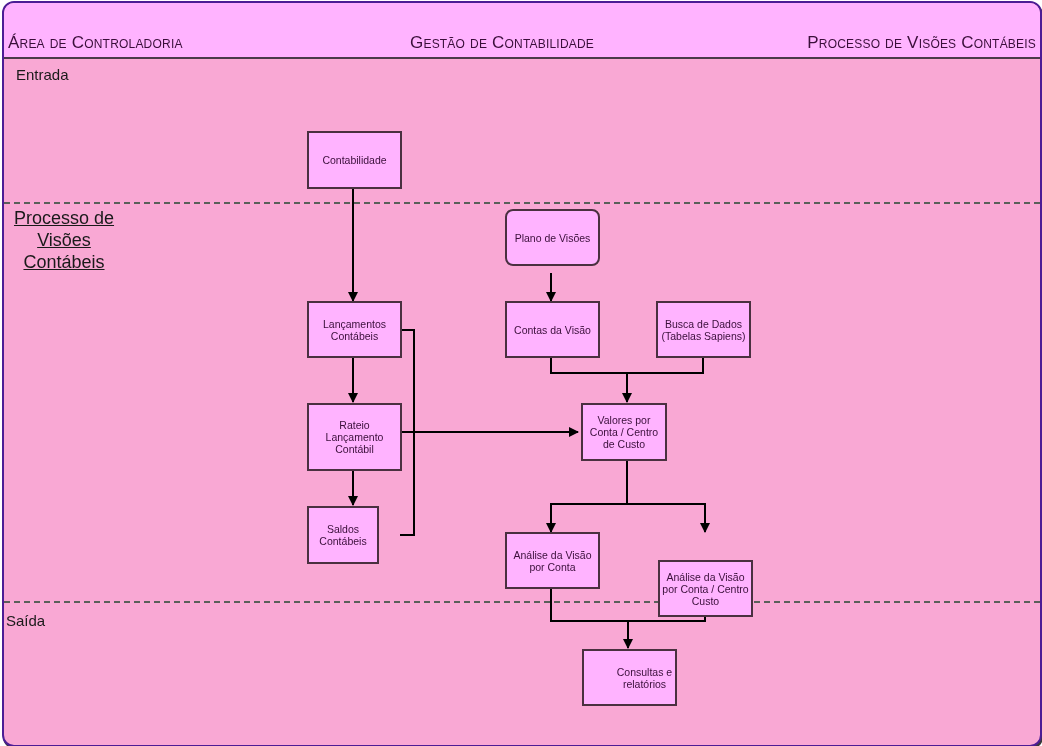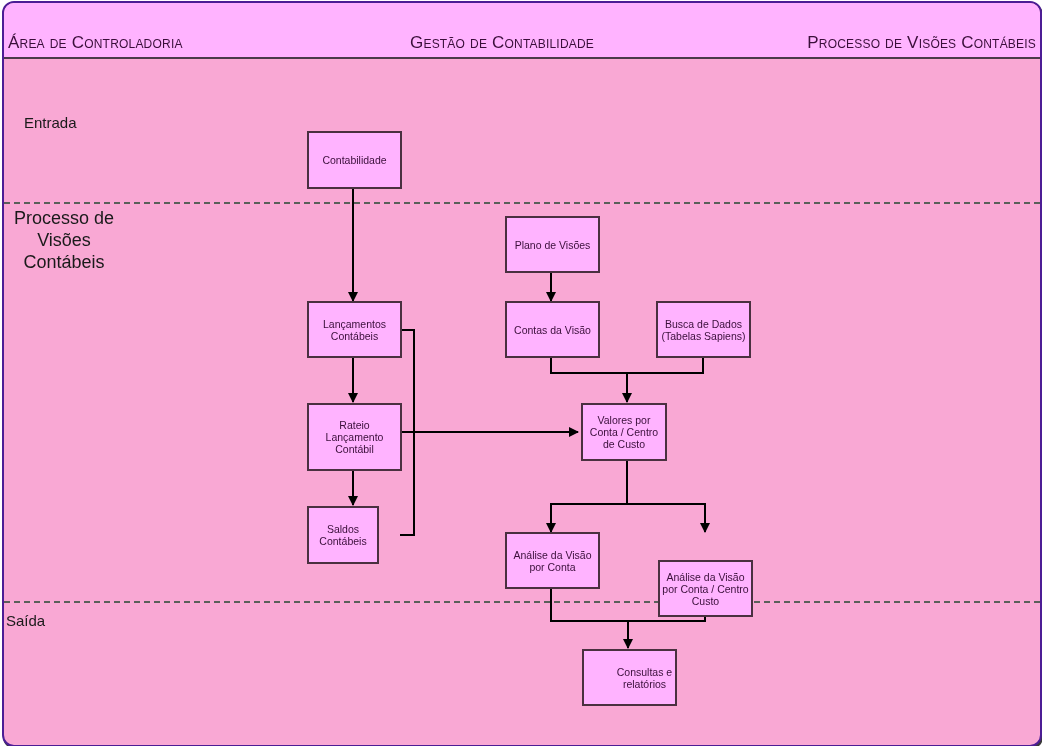--- a/index.html
+++ b/index.html
@@ -2,36 +2,36 @@
 <html><head>
 <meta charset="utf-8">
 <style>
   html, body { margin:0; padding:0; background:#ffffff; }
   body { width:1042px; height:746px; position:relative; overflow:hidden; font-family:"Liberation Sans", sans-serif; }
   .frame { position:absolute; left:2px; top:1px; width:1036px; height:742px; border:2px solid #4c1d95; border-radius:12px; background:#f9a8d4; overflow:hidden; box-shadow:1px 2px 0 #3a3a3a; }
   .header { position:absolute; left:0; top:0; right:0; height:54px; background:#ffb3ff; border-bottom:2px solid #4a3a4a; }
   .htitle { position:absolute; top:30px; font-size:17px; color:#3a0f3a; font-variant:small-caps; letter-spacing:0.2px; white-space:nowrap; }
   .lane-label { position:absolute; font-size:15px; color:#1a1a1a; }
   .lane-title { position:absolute; left:4px; top:204px; width:112px; text-align:center; font-size:18px; color:#1a1a1a; line-height:22px; }
-  .lane-title span { display:block; }
+  .lane-title span { text-decoration:underline; display:block; }
   .divider { position:absolute; left:0; right:0; height:0; border-top:2px dashed #5a5f5a; }
   .box { position:absolute; background:#ffb3ff; border:2px solid #4a3040; box-sizing:border-box; display:flex; align-items:center; justify-content:center; text-align:center; font-size:10.5px; line-height:12px; color:#3a0f3a; padding:2px; }
   svg.conn { position:absolute; left:0; top:0; }
 </style>
 </head>
 <body>
 
 <div class="frame">
   <div class="header">
     <div class="htitle" style="left:4px;">Área de Controladoria</div>
     <div class="htitle" style="left:406px;">Gestão de Contabilidade</div>
     <div class="htitle" style="right:4px;">Processo de Visões Contábeis</div>
   </div>
 
-  <div class="lane-label" style="left:20px; top:63px;margin-top:48px;">Entrada</div>
+  <div class="lane-label" style="left:12px; top:63px;">Entrada</div>
   <div class="divider" style="top:199px;"></div>
   <div class="lane-title">
     <span>Processo de</span>
     <span>Visões</span>
     <span>Contábeis</span>
   </div>
   <div class="divider" style="top:598px;"></div>
   <div class="lane-label" style="left:2px; top:609px;">Saída</div>
 
   <svg class="conn" width="1036" height="742">
@@ -54,20 +54,20 @@
       <path d="M623,501 L701,501 L701,529" marker-end="url(#ah)"></path>
       <path d="M547,586 L547,618 L701,618 L701,586"></path>
       <path d="M624,618 L624,645" marker-end="url(#ah)"></path>
     </g>
   </svg>
 
   <div class="box" style="left:303px; top:128px; width:95px; height:58px;">Contabilidade</div>
   <div class="box" style="left:303px; top:298px; width:95px; height:57px;">Lançamentos Contábeis</div>
   <div class="box" style="left:303px; top:400px; width:95px; height:68px;">Rateio Lançamento Contábil</div>
   <div class="box" style="left:303px; top:503px; width:72px; height:58px;">Saldos Contábeis</div>
-  <div class="box" style="left:501px; top:213px; width:95px; height:57px;">Plano de Visões</div>
+  <div class="box" style="left:501px; top:206px; width:95px; height:57px;border-radius:8px;">Plano de Visões</div>
   <div class="box" style="left:501px; top:298px; width:95px; height:57px;">Contas da Visão</div>
   <div class="box" style="left:652px; top:298px; width:95px; height:57px;">Busca de Dados (Tabelas Sapiens)</div>
   <div class="box" style="left:577px; top:400px; width:86px; height:58px;">Valores por Conta / Centro de Custo</div>
   <div class="box" style="left:501px; top:529px; width:95px; height:57px;">Análise da Visão por Conta</div>
   <div class="box" style="left:654px; top:529px; width:95px; height:57px;margin-top:28px;">Análise da Visão por Conta / Centro Custo</div>
   <div class="box" style="left:578px; top:646px; width:95px; height:57px;padding-left:32px;">Consultas e relatórios</div>
 </div>
 
 </body></html>

